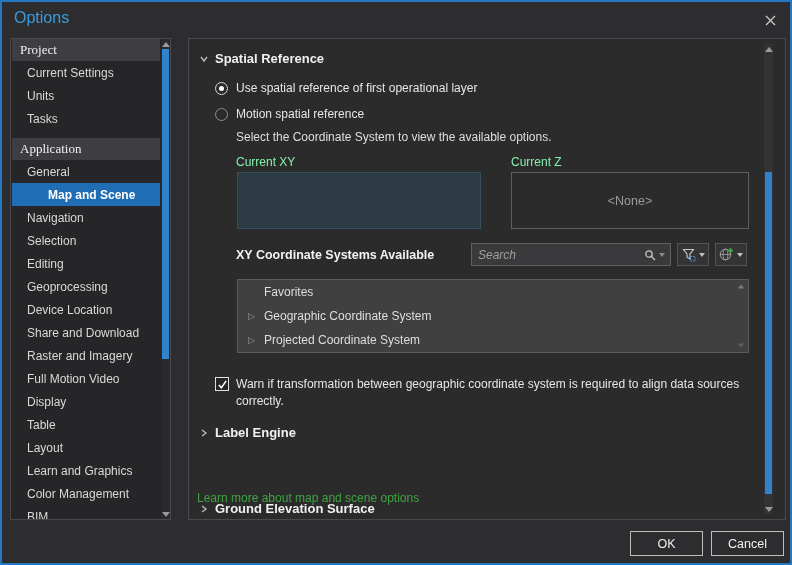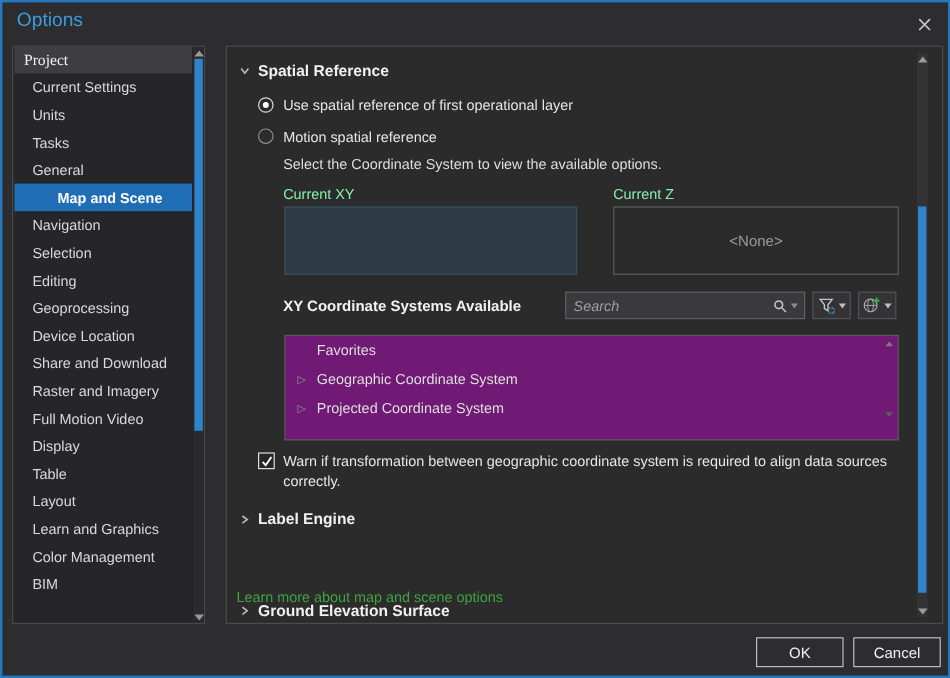--- a/index.html
+++ b/index.html
@@ -34,21 +34,21 @@
   .tri-down { width:0; height:0; border-left:4px solid transparent; border-right:4px solid transparent; border-top:5px solid #9a9a9a; }
   .thumb { position:absolute; left:1px; width:7px; background:#2f83cc; }
 
   
   .panel { position:absolute; left:186px; top:36px; width:598px; height:482px;
     background:#2b2b2b; border:1px solid #4a4a4e; overflow:hidden; }
 
   .section-header { position:absolute; display:flex; align-items:center; gap:6px;
     font-size:13px; font-weight:bold; color:#f0f0f0; }
 
-  .radio-row { position:absolute; display:flex; align-items:flex-start; gap:8px; color:#e6e6e6; font-size:12px; }
+  .radio-row { position:absolute; display:flex; align-items:flex-end; gap:8px; color:#e6e6e6; font-size:12px; }
   .radio { width:13px; height:13px; border-radius:50%; border:1px solid #d8d8d8; position:relative; background:transparent; }
   .radio.off { border-color:#8f8f8f; }
   .radio.on::after { content:""; position:absolute; left:3px; top:3px; width:5px; height:5px; border-radius:50%; background:#ffffff; }
 
   .hint { position:absolute; color:#dedede; }
   .field-label { position:absolute; color:#86efac; }
 
   .xy-box { position:absolute; left:48px; top:133px; width:244px; height:57px;
     background:#2c3b44; border:1px solid #33505c; }
   .z-box { position:absolute; left:322px; top:133px; width:238px; height:57px;
@@ -61,22 +61,22 @@
     background:#3a3a3c; border:1px solid #606060; display:flex; align-items:center; }
   .search-wrap input { flex:1; min-width:0; background:transparent; border:none; outline:none;
     color:#fde047; font-size:12px; padding:0 6px; font-family:"Liberation Sans", sans-serif; }
   .search-wrap input::placeholder { color:#a0a0a0; font-style:italic; }
   .search-icons { display:flex; align-items:center; gap:3px; padding-right:5px; }
 
   .tool-btn { position:absolute; top:204px; width:32px; height:23px; background:#343436; border:1px solid #525256;
     display:flex; align-items:center; justify-content:center; gap:3px; }
   .mini-tri { width:0; height:0; border-left:3px solid transparent; border-right:3px solid transparent; border-top:4px solid #c0c0c0; }
 
-  .tree { position:absolute; left:48px; top:240px; width:512px; height:88px;
-    background:#701a75; border:1px solid #5a5a5a; }
+  .tree { position:absolute; left:48px; top:240px; width:512px; height:74px;
+    background:#404040; border:1px solid #5a5a5a; }
   .tree-row { height:24px; display:flex; align-items:center; color:#dedede; position:relative; }
   .expander { position:absolute; left:10px; font-size:9px; color:#9a9a9a; }
   .tree-label { margin-left:26px; }
   .tree-arr { position:absolute; right:3px; }
 
   .check-row { position:absolute; left:26px; top:337px; display:flex; gap:7px; }
   .checkbox { width:14px; height:14px; border:1px solid #e0e0e0; background:#262626; flex:none; margin-top:1px;
     display:flex; align-items:center; justify-content:center; }
   .check-text { width:548px; color:#e6e6e6; line-height:17px; }
 
@@ -105,20 +105,21 @@
     </span>
   </div>
 
   <div class="sidebar">
     <div class="side-list">
       <div class="side-header">Project</div>
       <div class="side-item">Current Settings</div>
       <div class="side-item">Units</div>
       <div class="side-item">Tasks</div>
 
+      <div class="side-header gap">Application</div>
       <div class="side-item">General</div>
       <div class="side-item selected">Map and Scene</div>
       <div class="side-item">Navigation</div>
       <div class="side-item">Selection</div>
       <div class="side-item">Editing</div>
       <div class="side-item">Geoprocessing</div>
       <div class="side-item">Device Location</div>
       <div class="side-item">Share and Download</div>
       <div class="side-item">Raster and Imagery</div>
       <div class="side-item">Full Motion Video</div>

